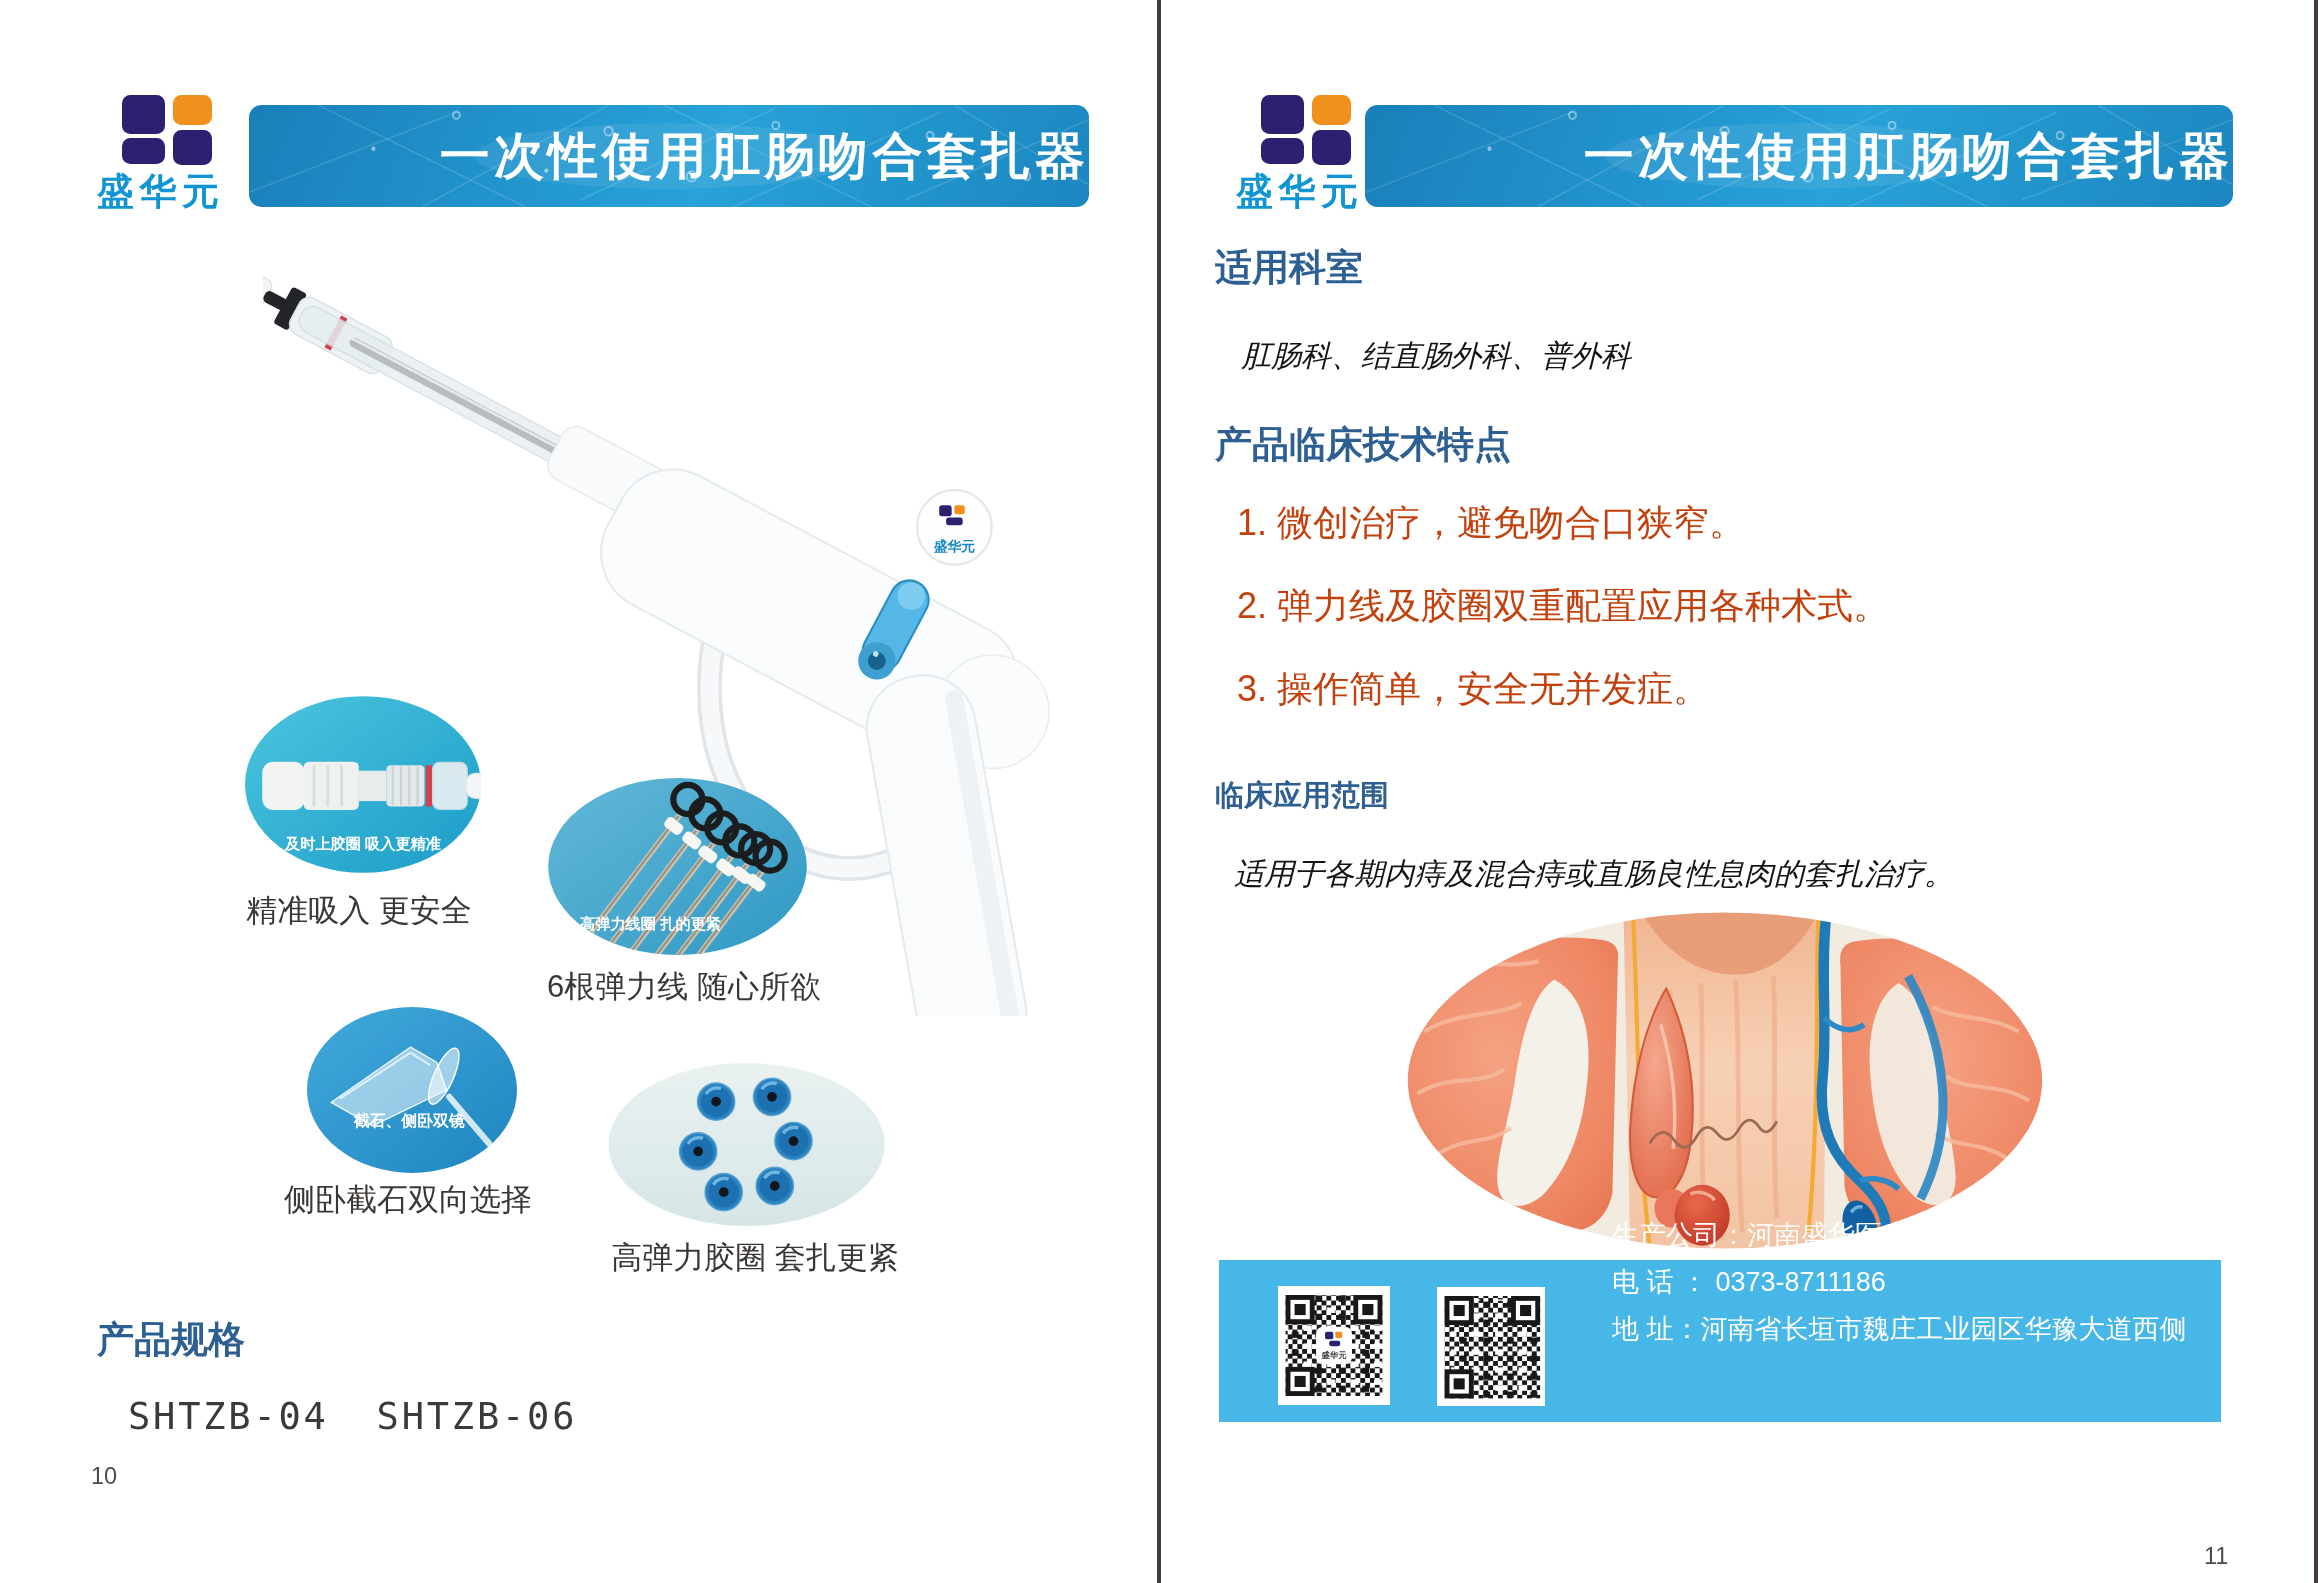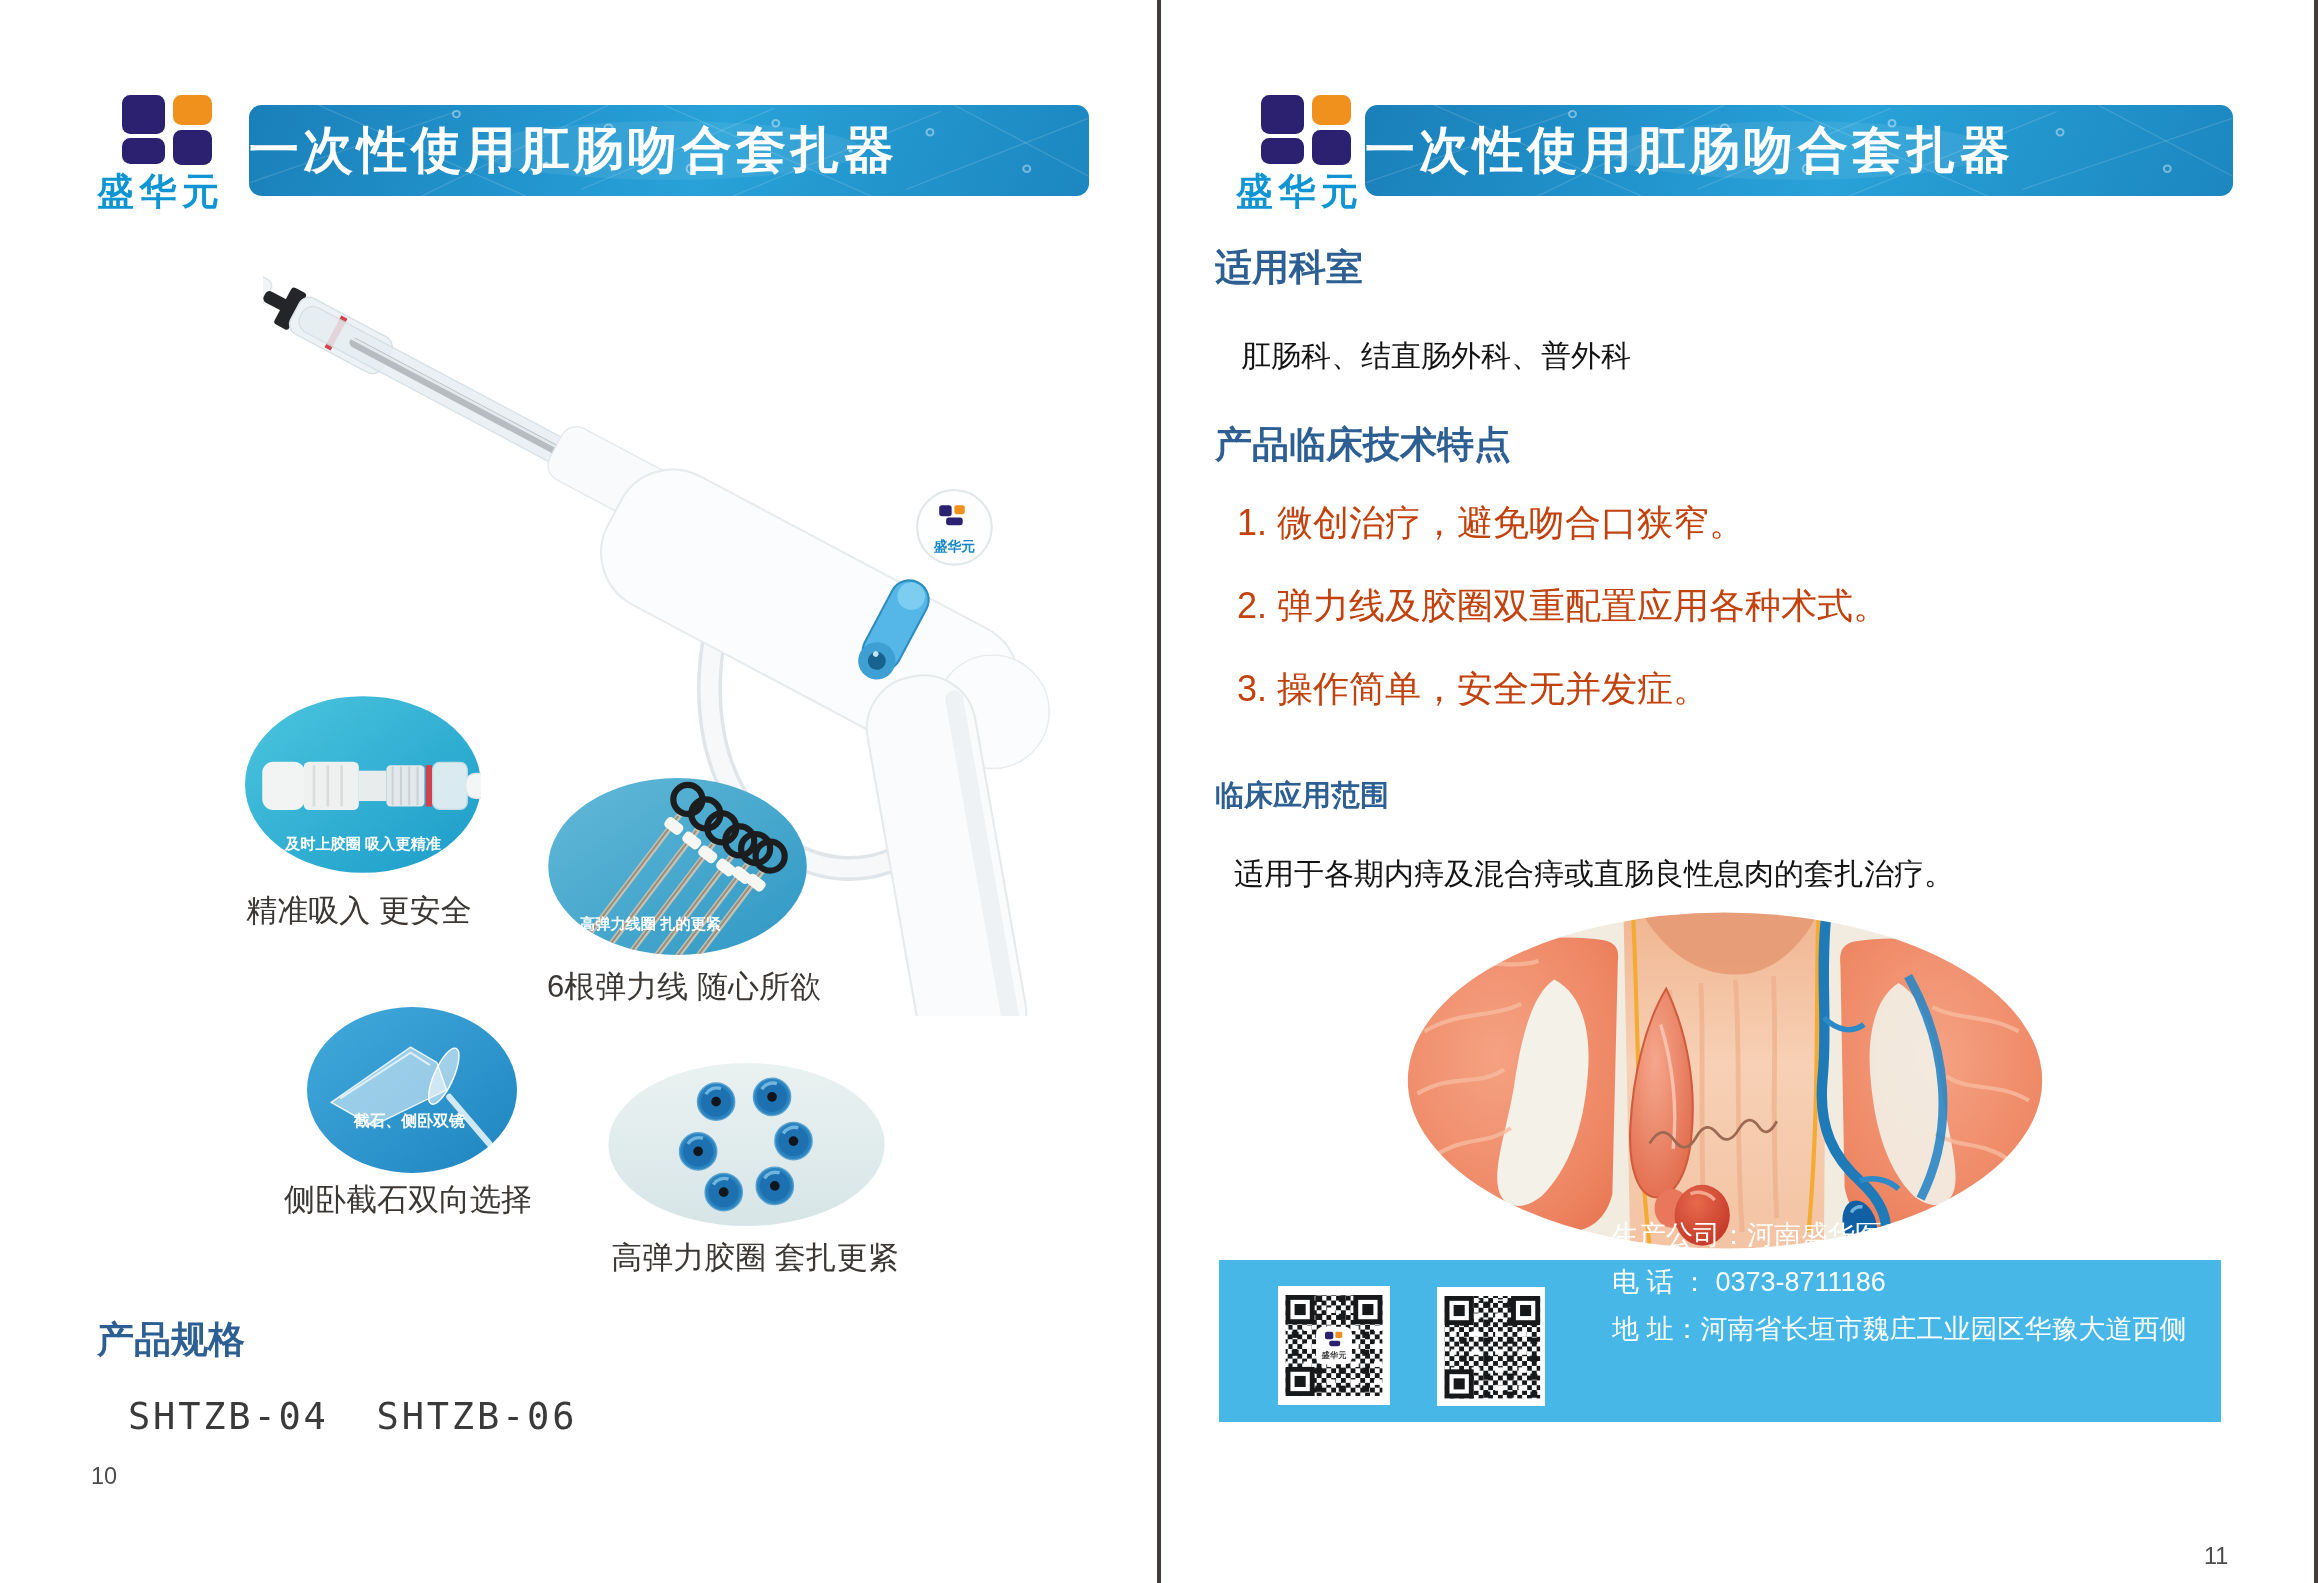--- a/index.html
+++ b/index.html
@@ -11,29 +11,29 @@
   
   .logo-wrap{position:absolute;width:166px;}
   .logo-icon{position:relative;margin-left:25px;width:105px;height:69px;}
   .logo-icon span{position:absolute;border-radius:8.3px;}
   .lg-a{left:0;top:0;width:43px;height:39px;background:#2b2170;}
   .lg-b{left:51px;top:0;width:39px;height:30px;background:#f0911e;}
   .lg-c{left:0;top:43px;width:43px;height:26px;background:#2b2170;}
   .lg-d{left:51px;top:35px;width:39px;height:35px;background:#2b2170;}
   .logo-text{margin-top:2.8px;font-size:37px;font-weight:bold;color:#0f95d4;letter-spacing:5.5px;white-space:nowrap;}
   
-  .banner{position:absolute;height:91px;border-radius:12.4px;
+  .banner{position:absolute;height:102px;border-radius:12.4px;
           background:linear-gradient(115deg,#1a7fb9 0%,#2397d0 38%,#28a2d8 55%,#1c86c0 100%);
-          display:flex;align-items:center;justify-content:flex-start;overflow:hidden;}
+          display:flex;align-items:center;justify-content:flex-end;overflow:hidden;}
   .banner-title{position:relative;z-index:2;color:#ffffff;font-size:50px;font-weight:bold;letter-spacing:4.1px;white-space:nowrap;}
   .banner svg{position:absolute;inset:0;width:100%;height:100%;z-index:1;}
   
   .h-blue{position:absolute;color:#2d5f92;font-weight:bold;font-size:37px;white-space:nowrap;}
   .h-blue-sm{position:absolute;color:#2d5f92;font-weight:bold;font-size:29px;white-space:nowrap;}
-  .body-text{position:absolute;color:#141414;font-size:30px;white-space:nowrap;}
+  .body-text{position:absolute;color:#141414;font-size:30px;white-space:nowrap;font-style:italic;}
   .feature-list{position:absolute;color:#c2410c;font-size:36px;}
   .feature-item{margin:0 0 34px 0;white-space:nowrap;}
   .caption{position:absolute;color:#3b3734;font-size:31px;font-weight:500;text-align:center;white-space:nowrap;transform:translateX(-50%);}
   .spec-models{position:absolute;font-family:"DejaVu Sans Mono", monospace;font-size:37px;color:#3a3a3a;letter-spacing:2.8px;white-space:nowrap;}
   .page-num{position:absolute;font-size:23.5px;color:#4c4c4c;}
   
   .footer-box{position:absolute;left:1219px;top:1260px;width:1002px;height:162px;background:#47b7e8;}
   .qr-tile{position:absolute;background:#ffffff;}
   .contact{position:absolute;left:1612px;top:1212px;color:#ffffff;font-size:27px;line-height:47px;white-space:nowrap;}
   .contact div{white-space:nowrap;}

